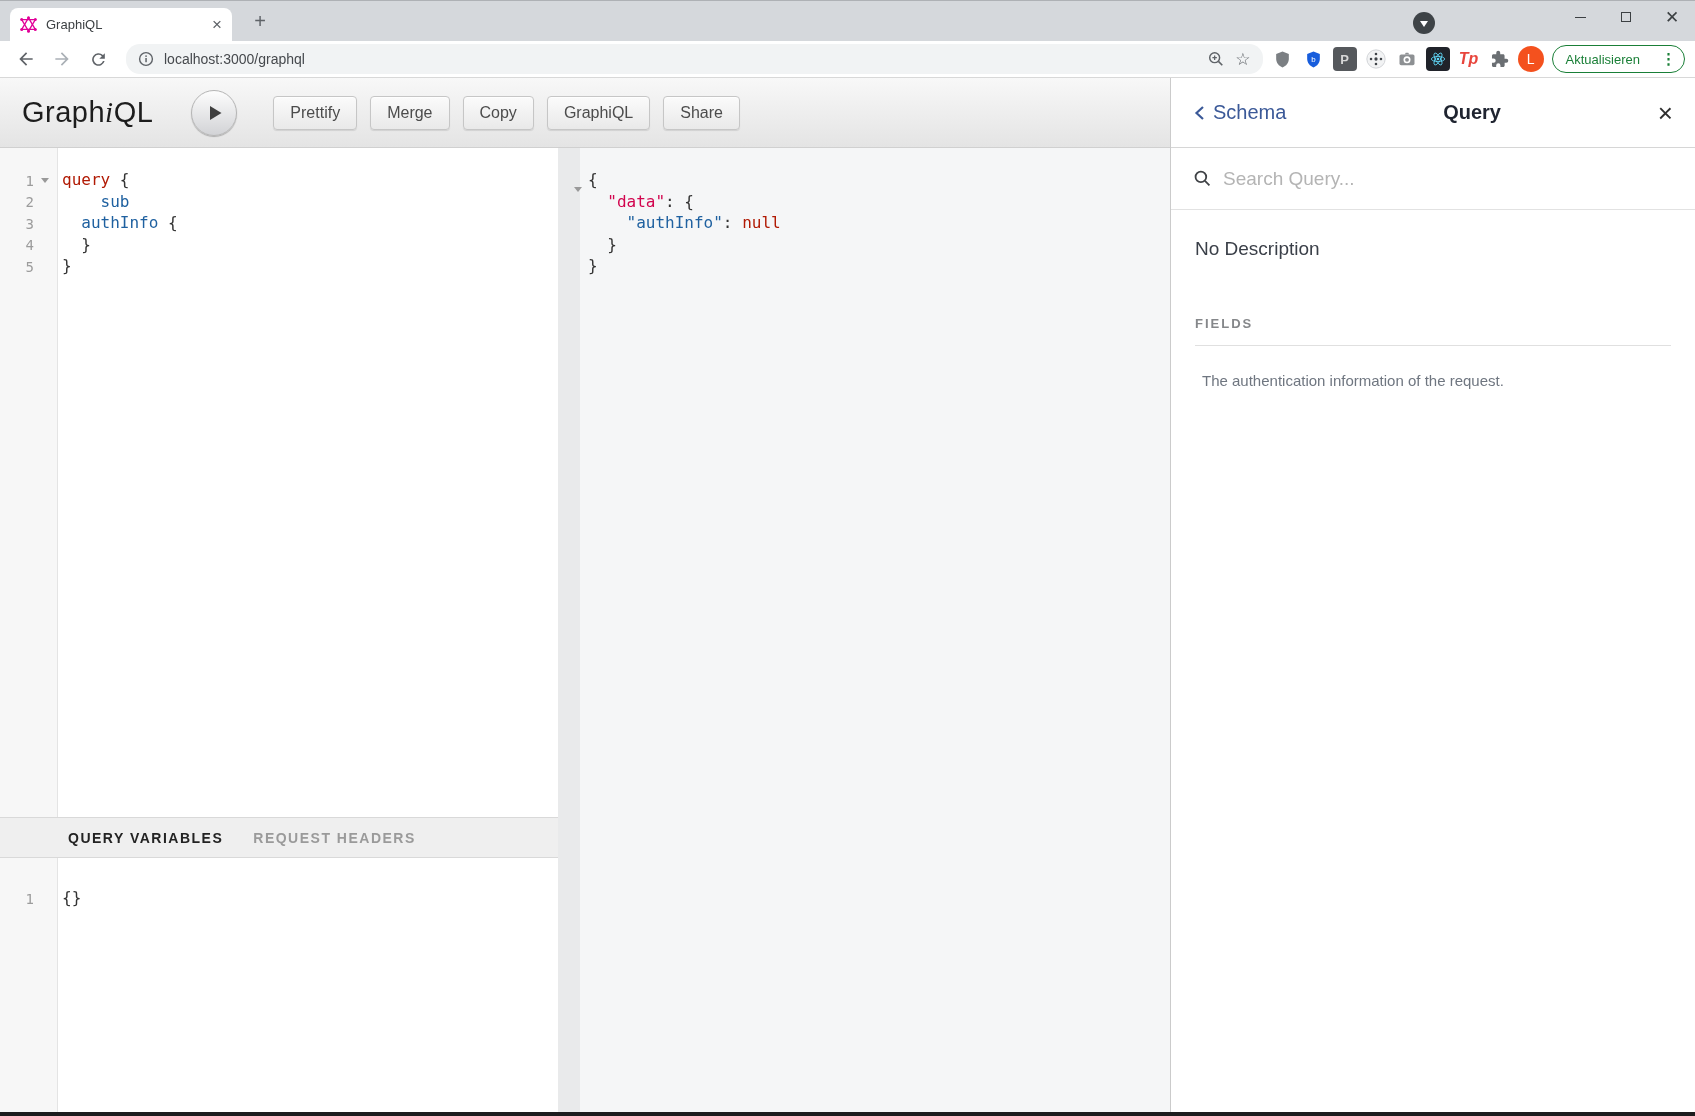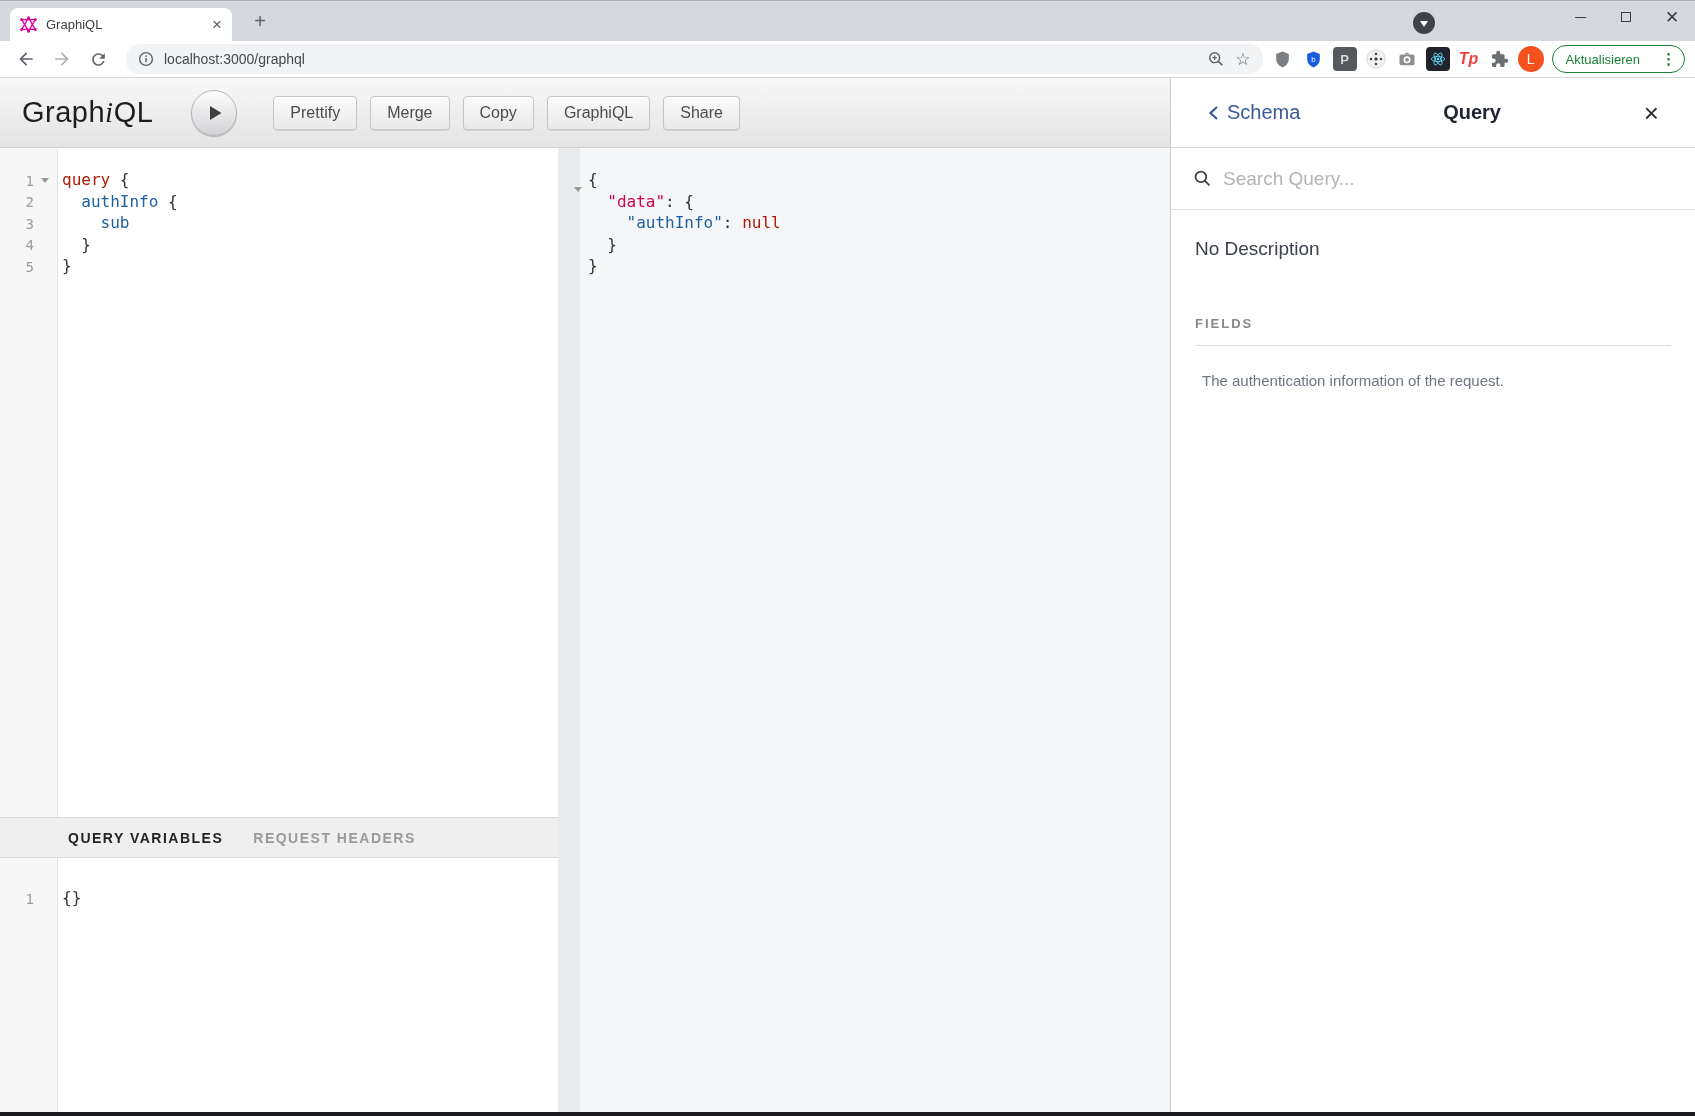--- a/index.html
+++ b/index.html
@@ -66,21 +66,21 @@
   .vars-editor .gutter { padding-top:30px; }
   .vars-editor .code-area { padding-top:30px; }
 
   .pane-divider { position:absolute; left:558px; width:22px; top:0; bottom:0; background:#e9eaeb; }
   .result-pane { position:absolute; left:580px; width:590px; top:0; bottom:0; background:#f5f6f7; }
   .result-code { position:absolute; left:8px; top:22px; right:0; }
   .result-fold { position:absolute; left:-14px; top:8px; }
 
   
   .docs-panel { position:absolute; top:78px; right:0; width:525px; bottom:4px; background:#fff; border-left:1px solid #cbcbcb; }
-  .doc-header { height:70px; border-bottom:1px solid #d6d6d6; display:flex; align-items:center; padding:0 36px; }
+  .doc-header { height:70px; border-bottom:1px solid #d6d6d6; display:flex; align-items:center; padding:0 22px; }
   .doc-back { display:flex; align-items:center; gap:7px; color:var(--link-blue); font-size:20px; }
   .doc-title { flex:1; text-align:center; font-size:20px; font-weight:bold; color:#1f2430; }
   .doc-close { font-size:26px; color:#2f2f2f; line-height:1; font-weight:normal; }
   .doc-search { height:62px; border-bottom:1px solid #e2e2e2; display:flex; align-items:center; padding:0 22px; gap:11px; }
   .doc-search input { border:none; outline:none; flex:1; font-size:19px; color:#333; font-family:"Liberation Sans", sans-serif; background:transparent; }
   .doc-search input::placeholder { color:#b4b4b4; }
   .doc-content { padding:28px 24px 0; }
   .no-desc { font-size:19px; color:#3a3f48; }
   .fields-header { margin-top:56px; font-size:13px; font-weight:bold; letter-spacing:2px; color:#85878a; padding-bottom:14px; border-bottom:1px solid #e0e0e0; }
   .field-row { margin-top:30px; font-size:19px; }
@@ -252,22 +252,22 @@
                 <span class="ln">4</span>
                 <span class="fold"></span>
               </div>
               <div class="gut-line">
                 <span class="ln">5</span>
                 <span class="fold"></span>
               </div>
             </div>
           <div class="code-area">
               <div class="cm-line"><span class="tok-k">query</span><span class="tok-pn"> {</span></div>
+              <div class="cm-line"><span class="tok-pn">    </span><span class="tok-p">sub</span></div>
               <div class="cm-line"><span class="tok-pn">  </span><span class="tok-p">authInfo</span><span class="tok-pn"> {</span></div>
-              <div class="cm-line"><span class="tok-pn">    </span><span class="tok-p">sub</span></div>
               <div class="cm-line"><span class="tok-pn">  }</span></div>
               <div class="cm-line"><span class="tok-pn">}</span></div>
             </div>
         </div>
         <div class="vars-bar">
           <span class="vars-tab active">QUERY VARIABLES</span>
           <span class="vars-tab inactive">REQUEST HEADERS</span>
         </div>
         <div class="vars-editor">
           <div class="gutter">

